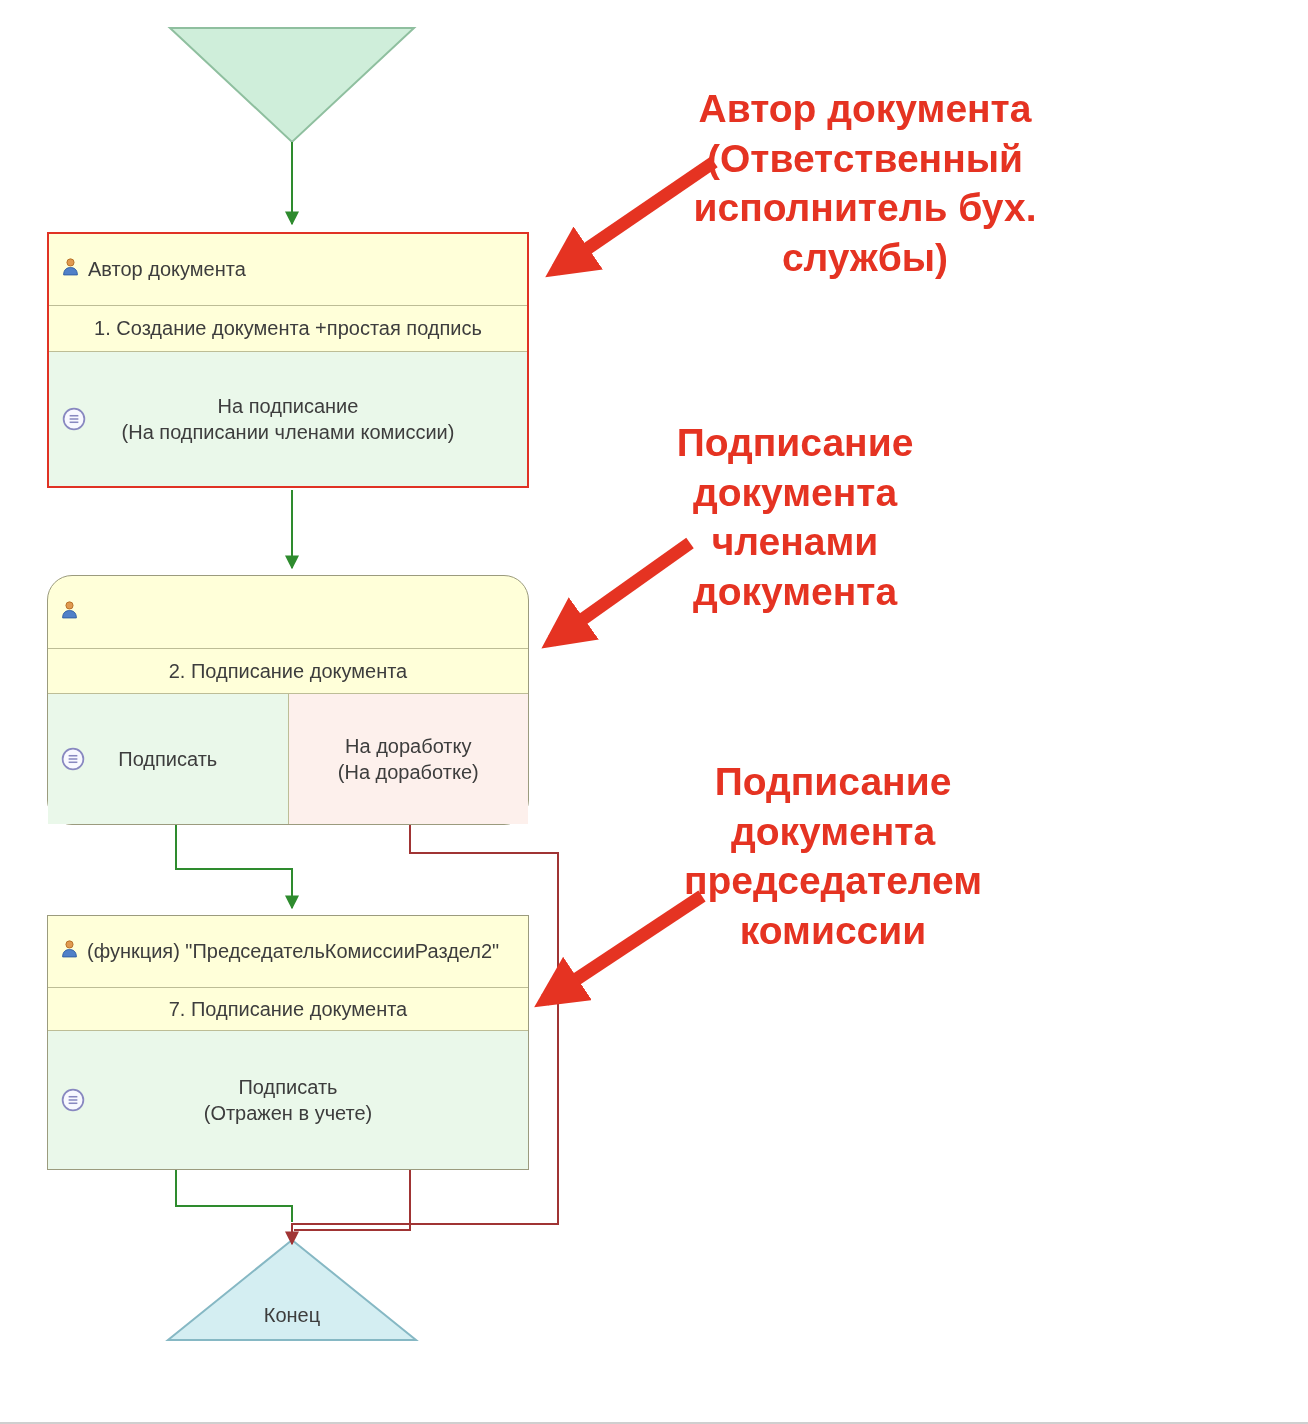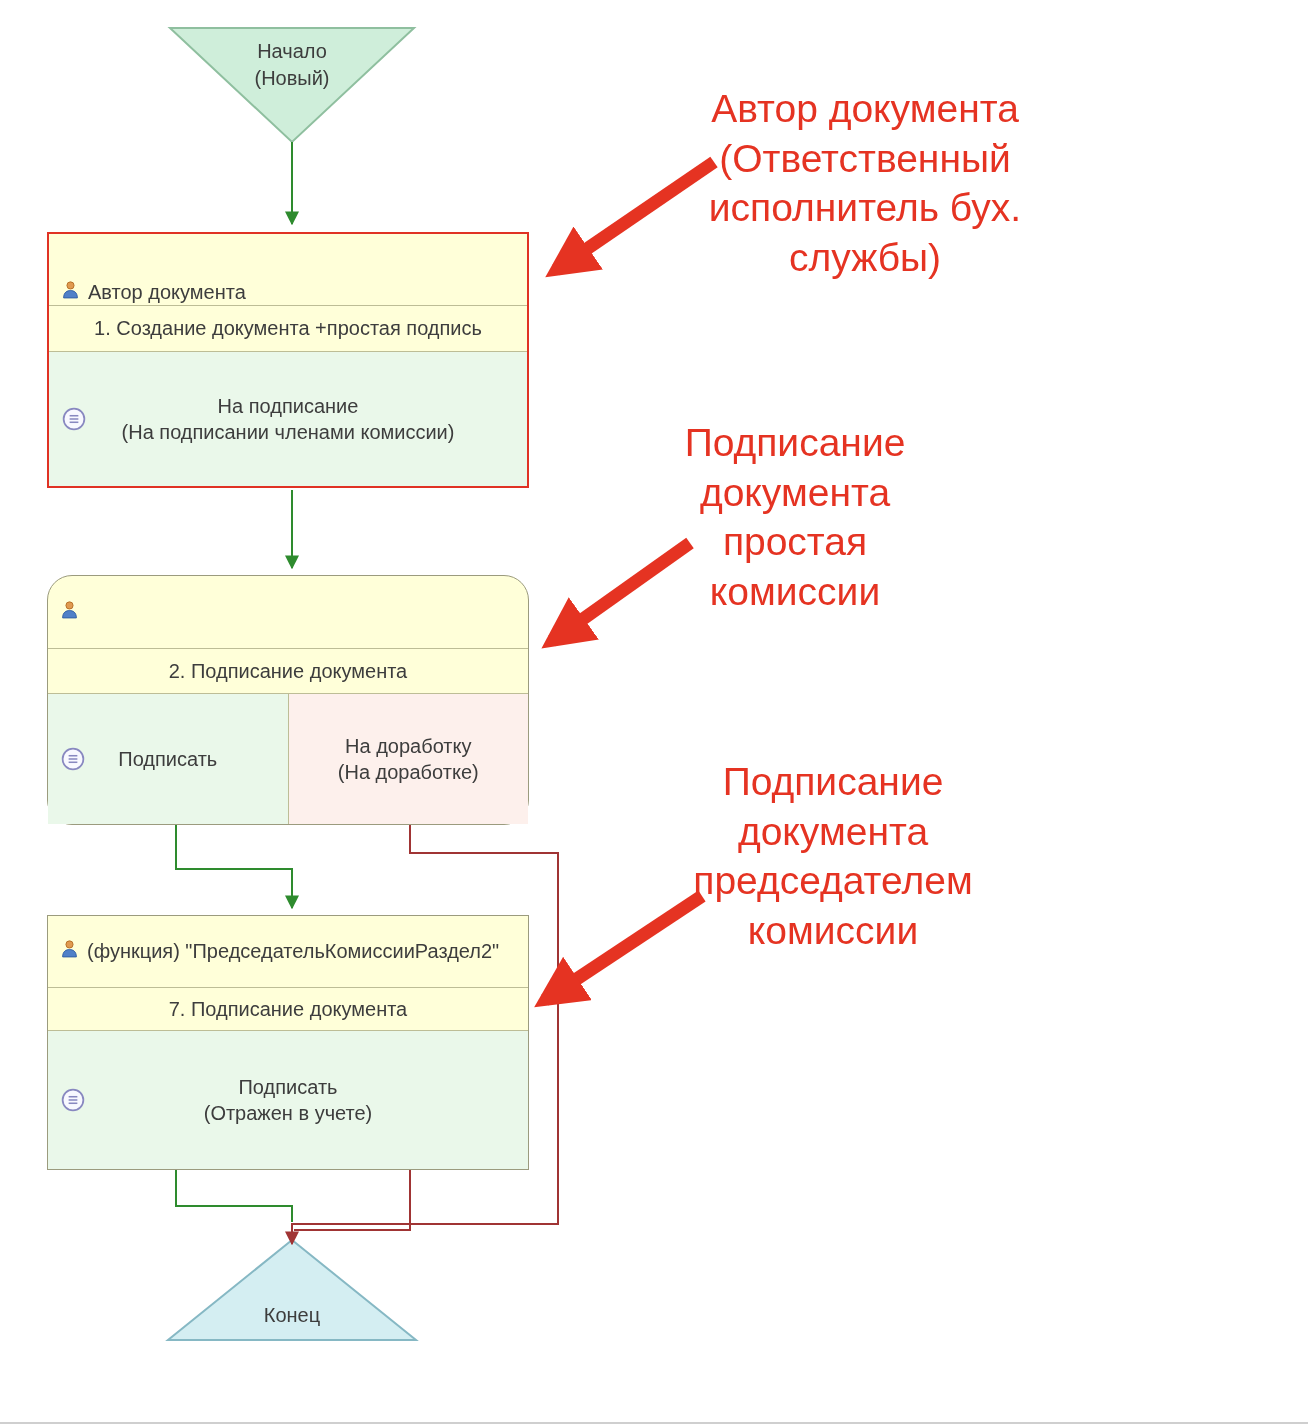--- a/index.html
+++ b/index.html
@@ -36,21 +36,21 @@
   .result-cell + .result-cell { border-left:1px solid #bdbd96; }
   .cell-icon { position:absolute; left:13px; top:50%; transform:translateY(-50%); display:flex; }
 
   .node-label {
     position:absolute; z-index:2; text-align:center; color:#3d3d3d;
     font-size:20px; line-height:1.35;
   }
 
   .annotation {
     position:absolute; z-index:2; color:var(--annotation-red,#e53322);
-    font-weight:normal; font-size:39px; line-height:1.27; text-align:center;
+    font-weight:bold; font-size:39px; line-height:1.27; text-align:center;
   }
 
   .role-wrap { overflow-wrap:anywhere; max-width:437px; }
 </style>
 </head>
 <body>
 
 <div class="canvas">
 
   <svg id="shape-layer" class="layer" width="1308" height="1424" viewBox="0 0 1308 1424">
@@ -67,27 +67,23 @@
     <polygon points="292,1240 416,1340 168,1340" fill="#d4eef2" stroke="#86b8c4" stroke-width="2"></polygon>
 
     <path d="M292,142 L292,224" stroke="#2e8b2e" stroke-width="2" fill="none" marker-end="url(#mg)"></path>
     <path d="M292,490 L292,568" stroke="#2e8b2e" stroke-width="2" fill="none" marker-end="url(#mg)"></path>
     <path d="M176,825 L176,869 L292,869 L292,908" stroke="#2e8b2e" stroke-width="2" fill="none" marker-end="url(#mg)"></path>
     <path d="M176,1170 L176,1206 L292,1206 L292,1222" stroke="#2e8b2e" stroke-width="2" fill="none"></path>
     <path d="M410,825 L410,853 L558,853 L558,1224 L292,1224 L292,1244" stroke="#a03434" stroke-width="2" fill="none" marker-end="url(#mr)"></path>
     <path d="M410,1170 L410,1230 L294,1230" stroke="#a03434" stroke-width="2" fill="none"></path>
   </svg>
 
-  <div class="node-label" style="left:182px; top:38px; width:220px;">
-    <div>Начало</div>
-    <div>(Новый)</div>
-  </div>
 
   <div class="block selected" style="left:47px; top:232px; width:482px; height:256px;">
-    <div class="block-header" style="height:72px;align-items:flex-end;">
+    <div class="block-header" style="height:72px;">
       <span class="hdr-icon">
         <svg width="17" height="18" viewBox="0 0 16 17">
           <circle cx="8" cy="4.2" r="3.4" fill="#e09a50" stroke="#b06820" stroke-width="0.8"></circle>
           <path d="M1.5,16 C1.5,10.5 5,9 8,9 C11,9 14.5,10.5 14.5,16 Z" fill="#5080c8" stroke="#2858a0" stroke-width="0.8"></path>
         </svg>
       </span>
       <span>Автор документа</span>
     </div>
     <div class="block-action" style="height:46px;">
       <span>1. Создание документа +простая подпись</span>
@@ -175,21 +171,21 @@
         </div>
       </div>
     </div>
   </div>
 
   <div class="node-label" style="left:222px; top:1302px; width:140px;">
     <div>Конец</div>
   </div>
 
   <div class="annotation" style="left:630px; top:84px; width:470px;">Автор документа (Ответственный исполнитель бух. службы)</div>
-  <div class="annotation" style="left:660px; top:418px; width:270px;">Подписание документа простая комиссии</div>
+  <div class="annotation" style="left:660px; top:418px; width:270px;">Подписание документа членами документа</div>
   <div class="annotation" style="left:668px; top:757px; width:330px;">Подписание документа председателем комиссии</div>
 
   <svg id="arrow-layer" class="layer" width="1308" height="1424" viewBox="0 0 1308 1424">
     <defs>
       <marker id="mbig" viewBox="0 0 10 10" refX="7.5" refY="5" markerWidth="4" markerHeight="4" orient="auto">
         <path d="M0,0 L10,5 L0,10 z" fill="#e53322"></path>
       </marker>
     </defs>
     <path d="M714,162 L556,270" stroke="#e53322" stroke-width="13" fill="none" marker-end="url(#mbig)"></path>
     <path d="M690,543 L552,641" stroke="#e53322" stroke-width="13" fill="none" marker-end="url(#mbig)"></path>

